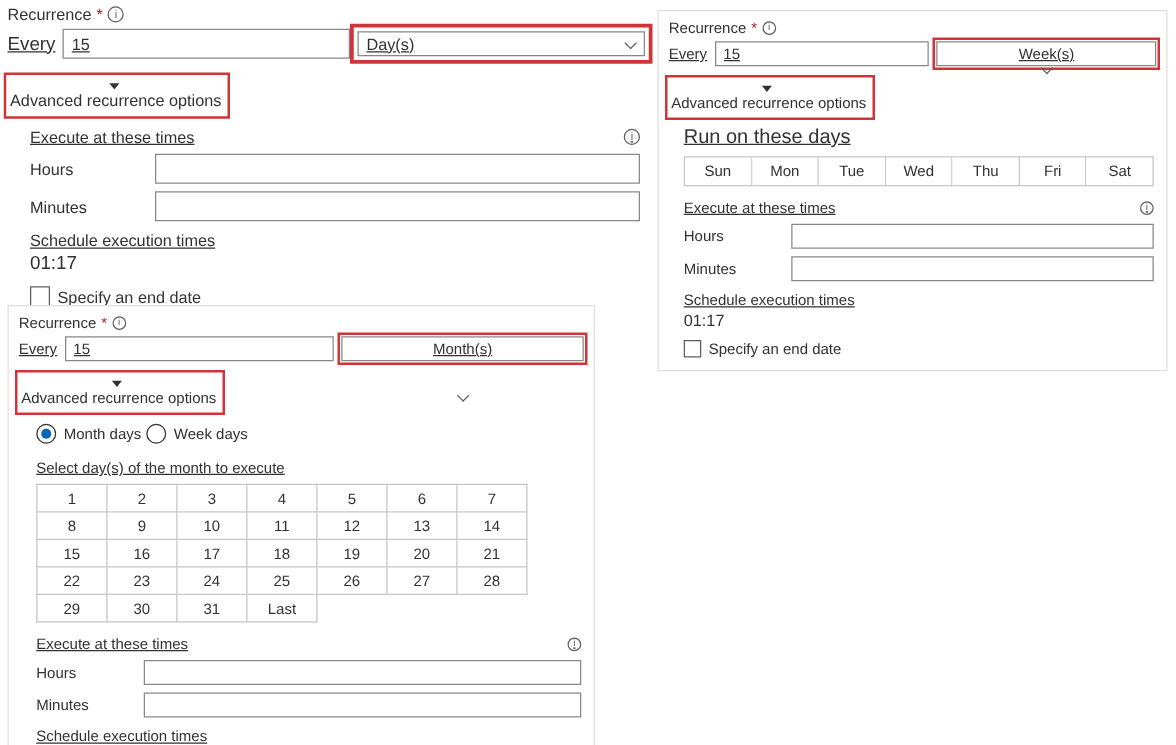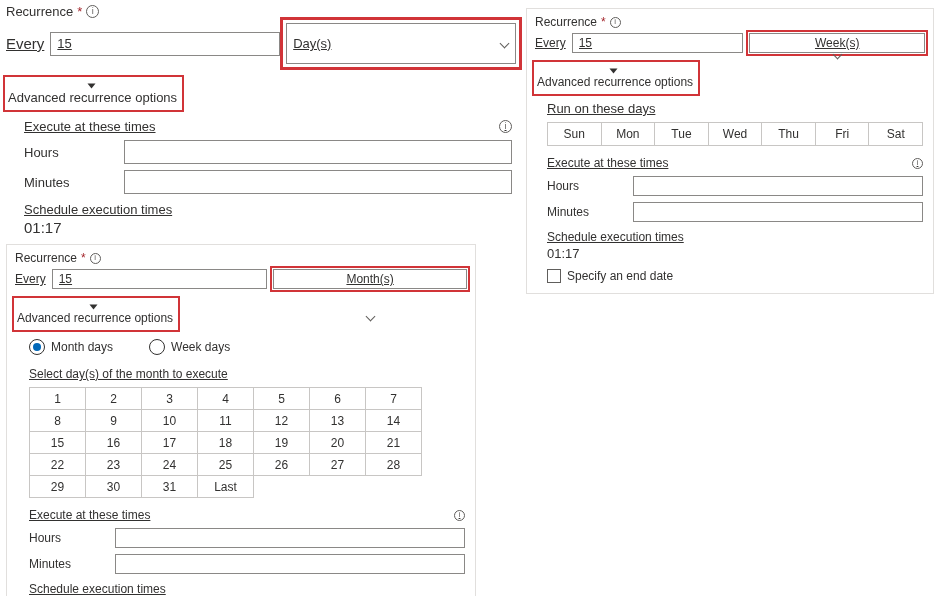--- a/index.html
+++ b/index.html
@@ -24,21 +24,21 @@
     width: 13px; height: 13px; border: 1px solid #605e5c; border-radius: 50%;
     font-size: 9px; color: #605e5c; line-height: 1;
   }
   .every-row { display: flex; align-items: center; gap: 6px; text-decoration: underline; }
   .every-row .every-label { font-size: 15px; }
   .text-input {
     border: 1px solid #8a8886; height: 24px; padding: 2px 6px;
     font-size: 13px; background: #fff; color: #323130;
   }
   .select {
-    border: 1px solid #8a8886; height: 41px; padding: 2px 6px;
+    border: 1px solid #8a8886; height: 20px; padding: 2px 6px;
     font-size: 13px; background: #fff; color: #323130;
     display: flex; align-items: center; justify-content: space-between;
     cursor: pointer;
   }
   .chev {
     display: inline-block; width: 10px; height: 10px; position: relative;
   }
   .chev::before {
     content: ""; position: absolute; left: 2px; top: 1px;
     width: 6px; height: 6px; border-right: 1px solid #605e5c; border-bottom: 1px solid #605e5c;
@@ -72,21 +72,21 @@
   }
   
   .days-row { display: flex; gap: 0; margin-top: 4px; }
   .day-btn {
     border: 1px solid #c8c6c4; border-left: none; height: 24px;
     flex: 1; display: flex; align-items: center; justify-content: center;
     font-size: 12px; background: #fff; cursor: pointer;
   }
   .day-btn:first-child { border-left: 1px solid #c8c6c4; }
   
-  .radio-row { display: flex; align-items: center; gap: 36px; margin-top: 10px; }
+  .radio-row { display: flex; align-items: center; gap: 4px; margin-top: 10px; }
   .radio { display: inline-flex; align-items: center; gap: 6px; cursor: pointer; }
   .rcircle {
     width: 16px; height: 16px; border: 1px solid #323130; border-radius: 50%;
     display: inline-flex; align-items: center; justify-content: center;
   }
   .rdot { width: 8px; height: 8px; border-radius: 50%; background: #0067b8; }
   
   .month-grid { border-collapse: collapse; margin-top: 6px; }
   .month-grid td {
     border: 1px solid #c8c6c4; width: 56px; height: 22px;
@@ -152,21 +152,21 @@
       <span>Week(s)</span>
       <span class="chev"></span>
     </div>
   </div>
   <div class="adv-row hl-red" style="margin-top:10px;">
     <span class="tri-right"></span>
     <span style="font-size:12px;">Advanced recurrence options</span>
   </div>
   <div style="padding-left:12px; padding-right:2px;">
     <div class="section-title" style="margin-top:8px;">
-      <span style="font-size:13px;">Run on these days</span>
+      <span style="font-size:16px;">Run on these days</span>
     </div>
     <div class="days-row">
       <div class="day-btn">Sun</div>
       <div class="day-btn">Mon</div>
       <div class="day-btn">Tue</div>
       <div class="day-btn">Wed</div>
       <div class="day-btn">Thu</div>
       <div class="day-btn">Fri</div>
       <div class="day-btn">Sat</div>
     </div>

